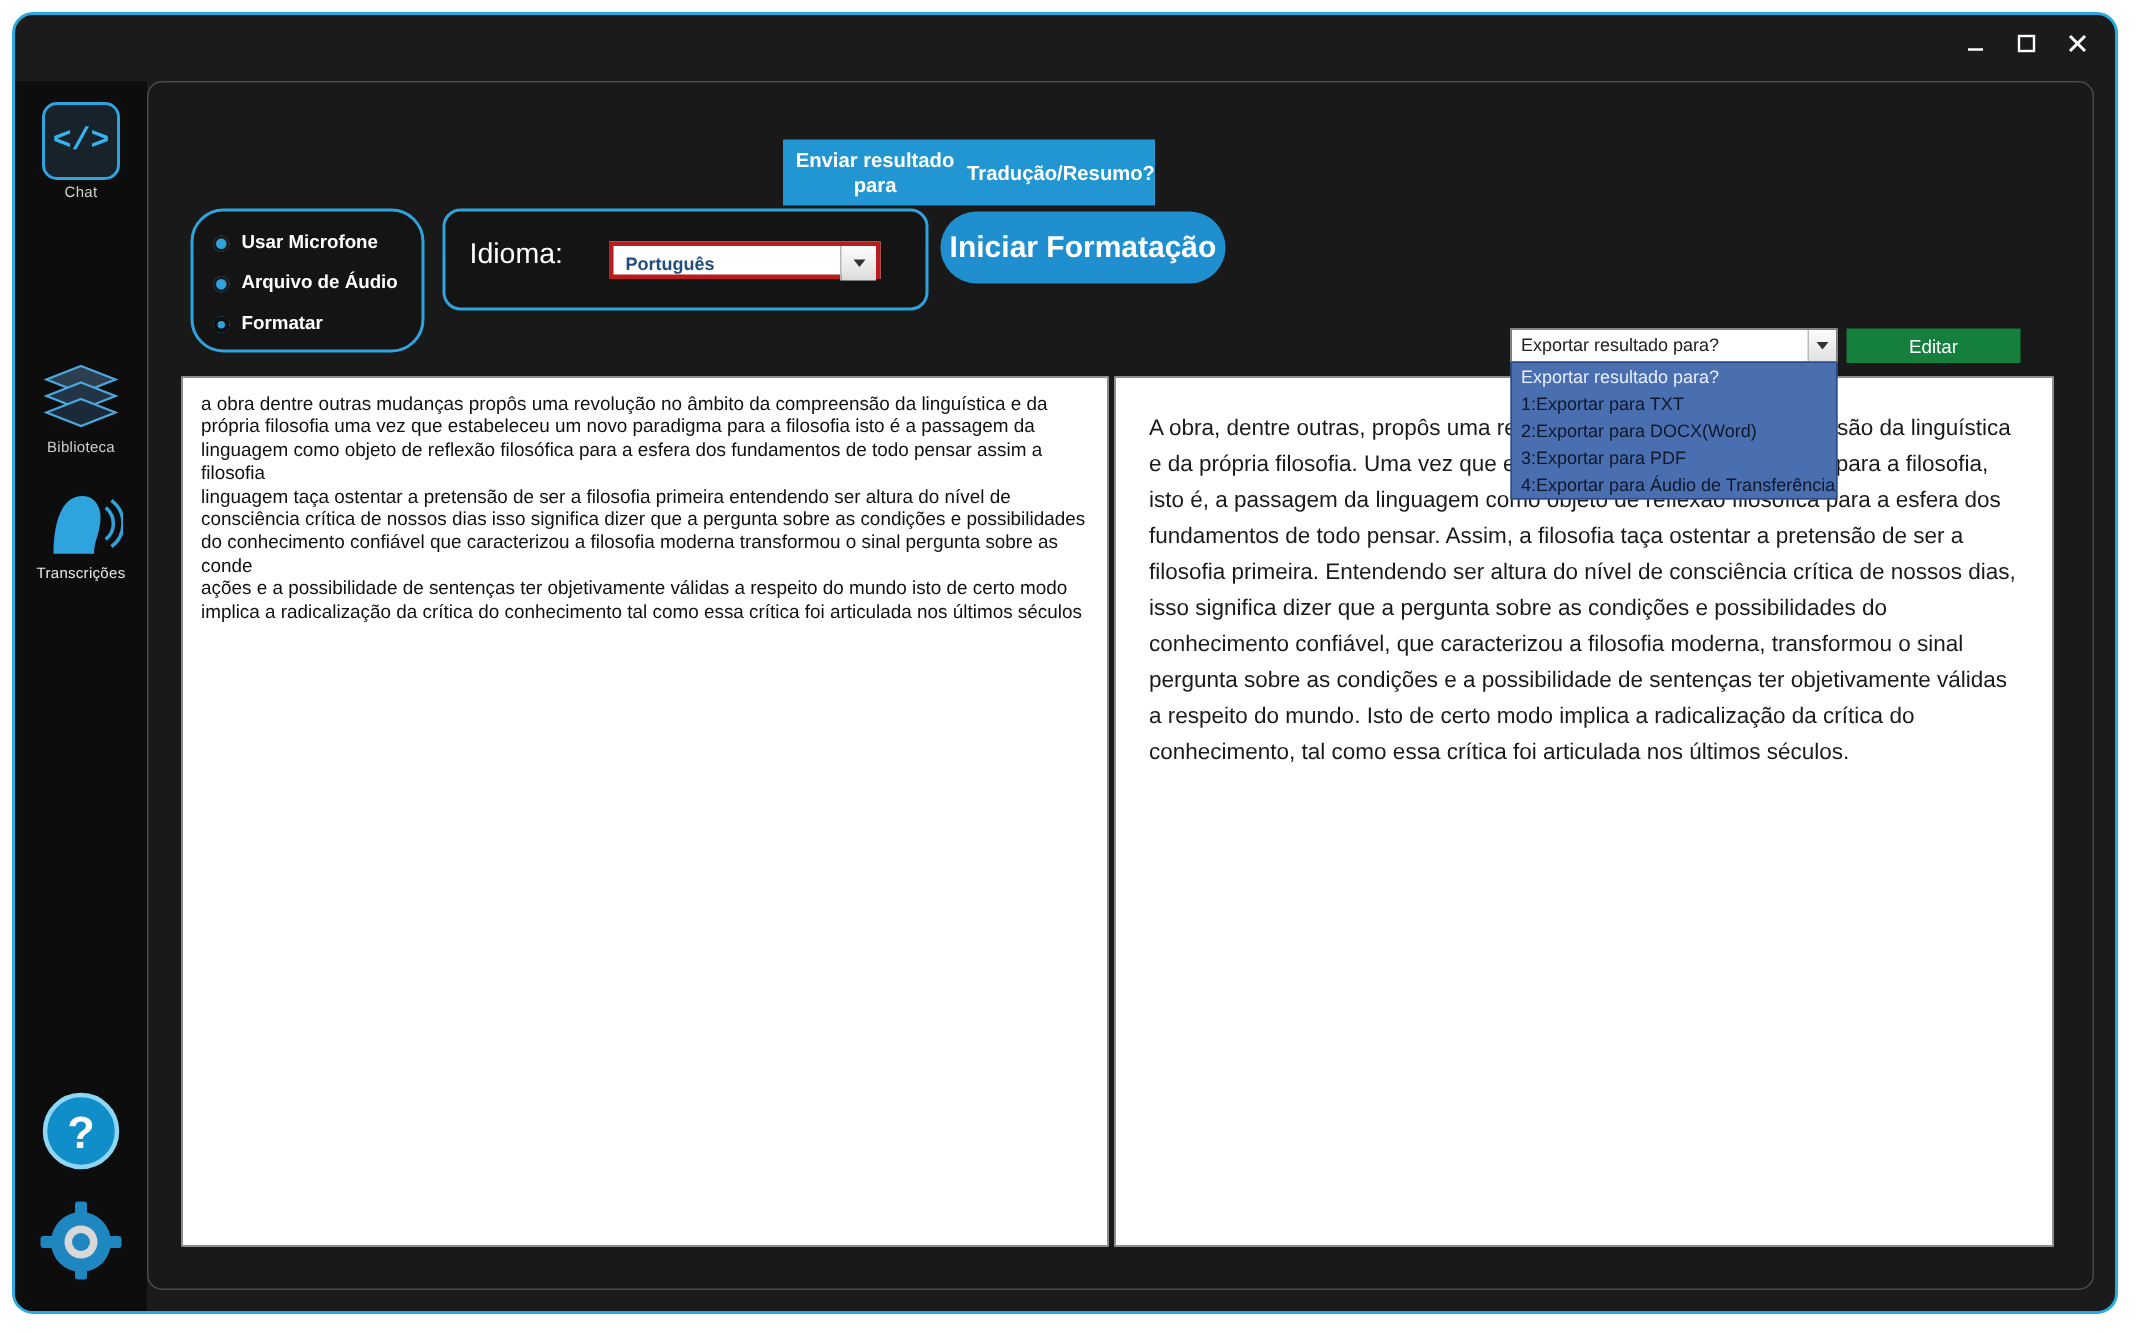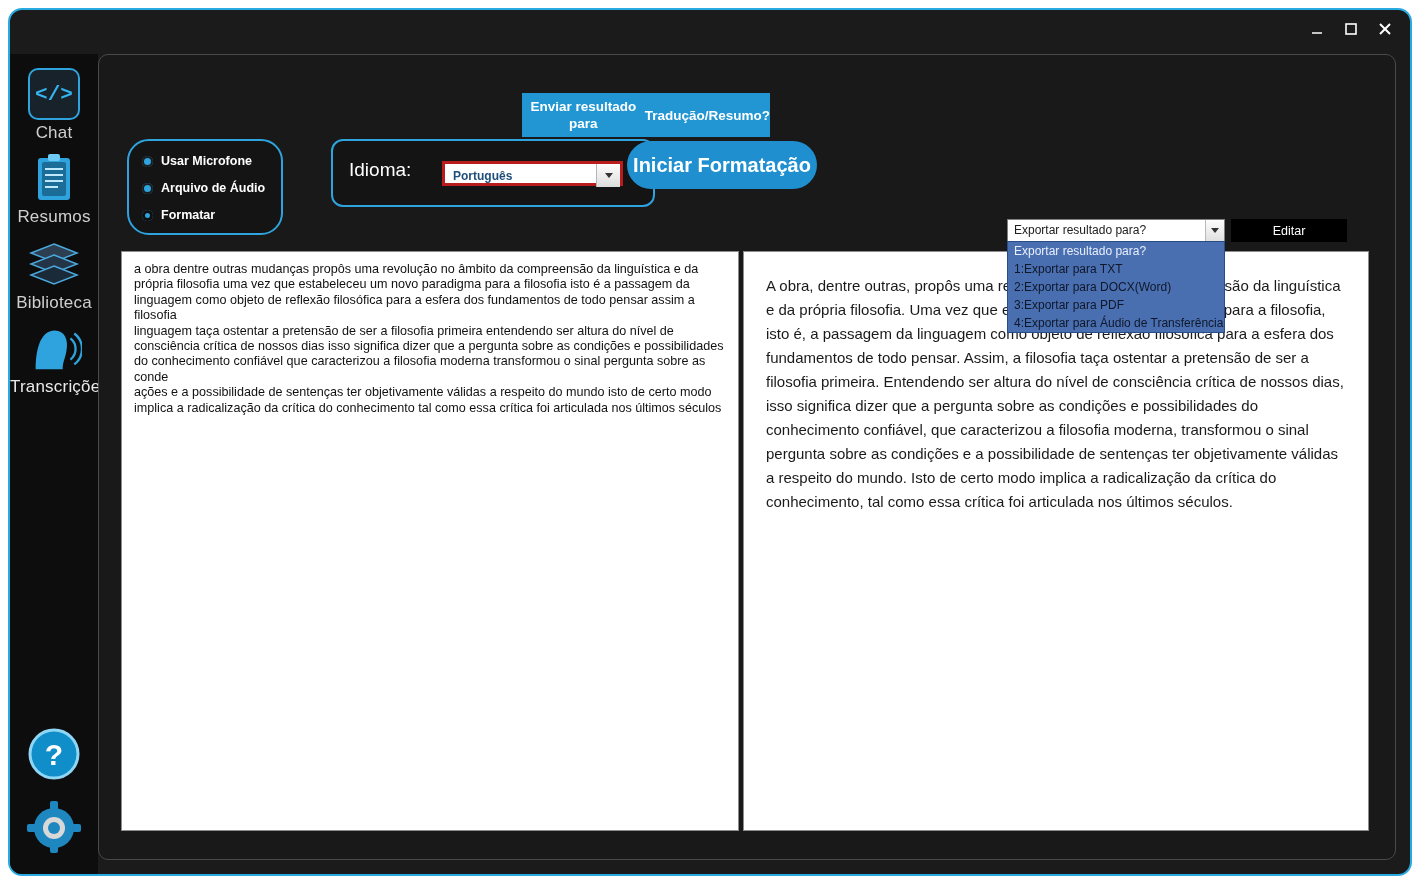--- a/index.html
+++ b/index.html
@@ -73,21 +73,21 @@
   }
   .side-icon {
     width: 56px;
     height: 56px;
     margin: 0 auto;
     display: flex;
     align-items: center;
     justify-content: center;
   }
   .side-label {
-    font-size: 17px;
+    font-size: 10px;
     color: #cfcfcf;
     margin-top: 1px;
     letter-spacing: .2px;
   }
   .side-item.active .side-label { color: #e9e9e9; }
 
   .icon-chat-box {
     width: 48px; height: 48px;
     background: #17222b;
     border: 2px solid #2ea3dd;
@@ -151,21 +151,21 @@
     width: 152px;
     height: 92px;
     border: 2px solid #2ea3dd;
     border-radius: 22px;
     background: #141414;
   }
   .radio-row {
     position: absolute;
     left: 13px;
     display: flex;
-    align-items: center;
+    align-items: flex-end;
     gap: 8px;
     cursor: pointer;
   }
   .radio-dot {
     width: 11px;
     height: 11px;
     border-radius: 50%;
     background: #2ea3dd;
     box-shadow: 0 0 0 2px #1b1b1b inset;
   }
@@ -182,21 +182,20 @@
   
   .lang-box {
     position: absolute;
     left: 196px;
     top: 84px;
     width: 320px;
     height: 64px;
     border: 2px solid #2ea3dd;
     border-radius: 12px;
     background: #141414;
-    margin-left: 36px;
   }
   .lang-label {
     position: absolute;
     left: 16px;
     top: 18px;
     font-size: 19px;
     color: #ffffff;
   }
   .lang-select {
     position: absolute;
@@ -276,21 +275,21 @@
     background: linear-gradient(#fdfdfd,#e0e0e0);
     border-left: 1px solid #bbb;
     display: flex; align-items: center; justify-content: center;
   }
   .edit-btn {
     position: absolute;
     left: 1132px;
     top: 164px;
     width: 116px;
     height: 23px;
-    background: #000000;
+    background: #15803d;
     color: #ffffff;
     font-size: 12.5px;
     border: none;
     cursor: pointer;
     font-family: "Liberation Sans", sans-serif;
   }
 
   .dropdown-list {
     position: absolute;
     left: 908px;
@@ -382,36 +381,20 @@
 
   <div class="sidebar">
 
     <div class="side-item" style="top:12px;">
       <div class="side-icon">
         <div class="icon-chat-box">&lt;/&gt;</div>
       </div>
       <div class="side-label">Chat</div>
     </div>
 
-    <div class="side-item" style="top:96px;">
-      <div class="side-icon">
-        <svg width="44" height="50" viewBox="0 0 44 50">
-          <rect x="6" y="5" width="32" height="42" rx="3" fill="#2ea3dd"></rect>
-          <rect x="10" y="9" width="24" height="34" rx="2" fill="#1b6d97"></rect>
-          <rect x="16" y="1" width="12" height="7" rx="2" fill="#6ecbf5"></rect>
-          <g stroke="#bfe8fb" stroke-width="2">
-            <line x1="13" y1="16" x2="31" y2="16"></line>
-            <line x1="13" y1="22" x2="31" y2="22"></line>
-            <line x1="13" y1="28" x2="31" y2="28"></line>
-            <line x1="13" y1="34" x2="26" y2="34"></line>
-          </g>
-        </svg>
-      </div>
-      <div class="side-label">Resumos</div>
-    </div>
 
     <div class="side-item" style="top:182px;">
       <div class="side-icon">
         <svg width="54" height="48" viewBox="0 0 54 48">
           <polygon points="27,4 50,13 27,22 4,13" fill="#2c3e50" stroke="#4aa8dd" stroke-width="1.5"></polygon>
           <polygon points="27,15 50,24 27,33 4,24" fill="#223446" stroke="#4aa8dd" stroke-width="1.5"></polygon>
           <polygon points="27,26 50,35 27,44 4,35" fill="#1b2a38" stroke="#4aa8dd" stroke-width="1.5"></polygon>
         </svg>
       </div>
       <div class="side-label">Biblioteca</div>

